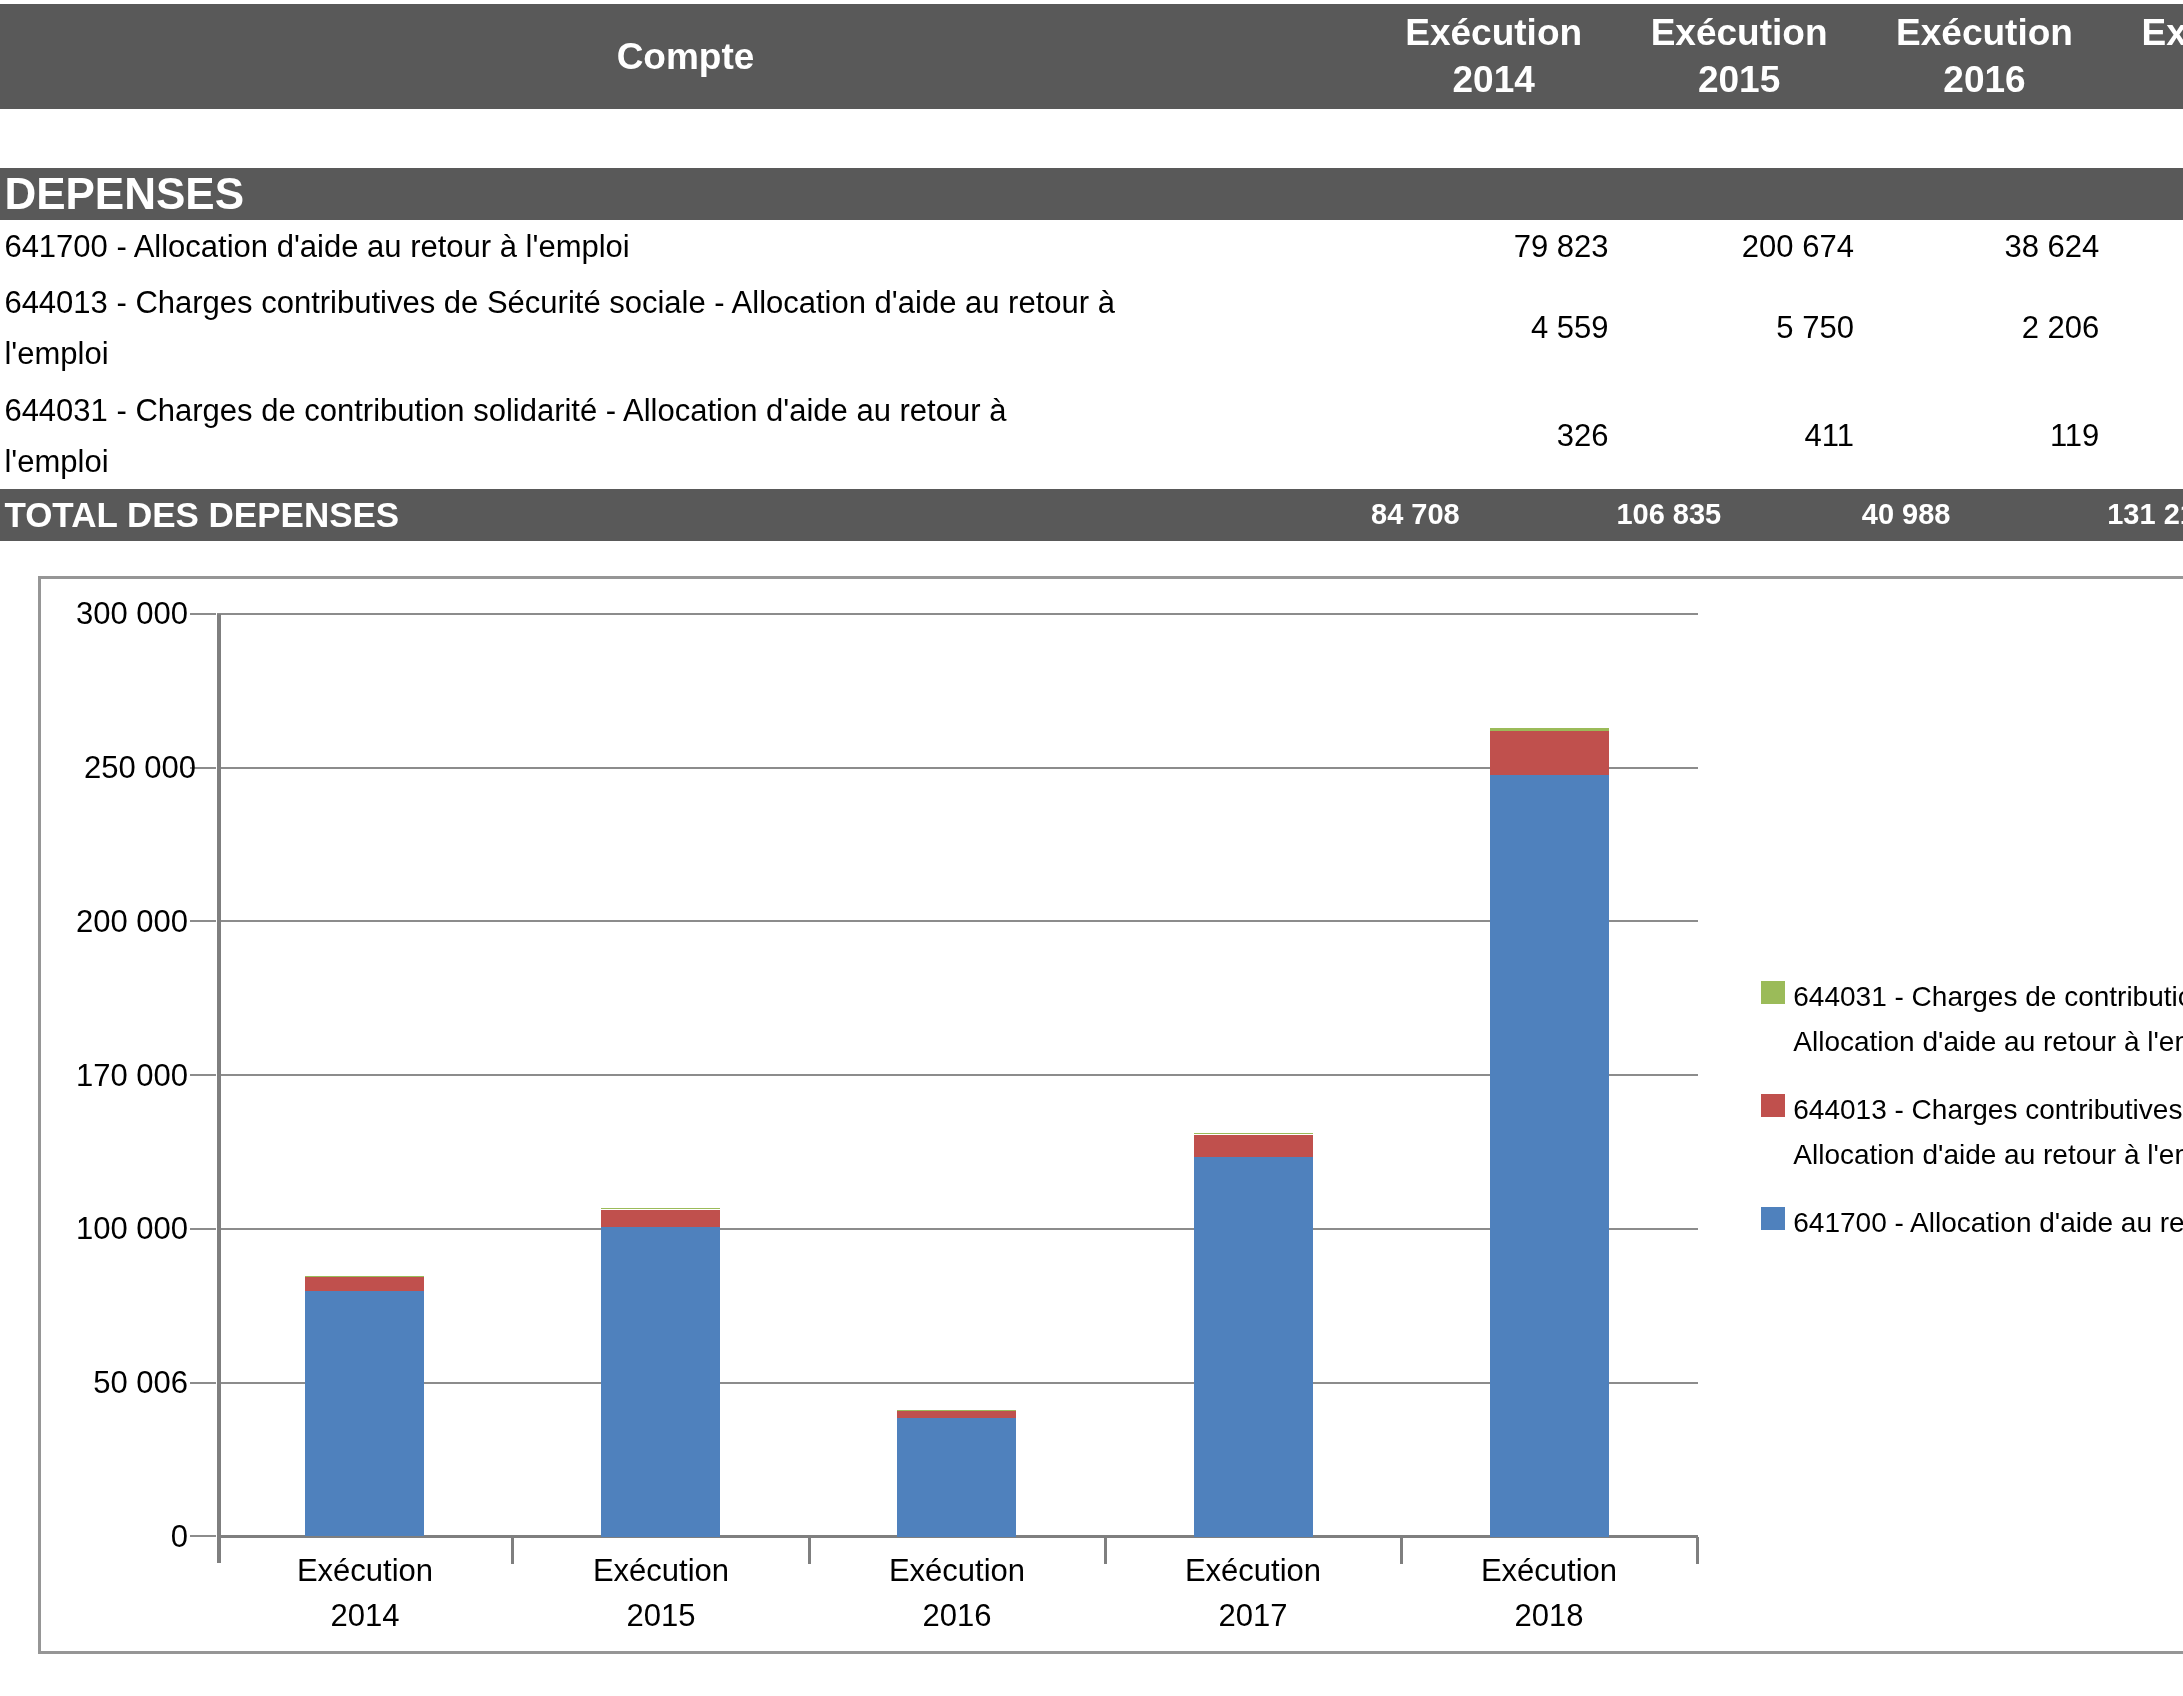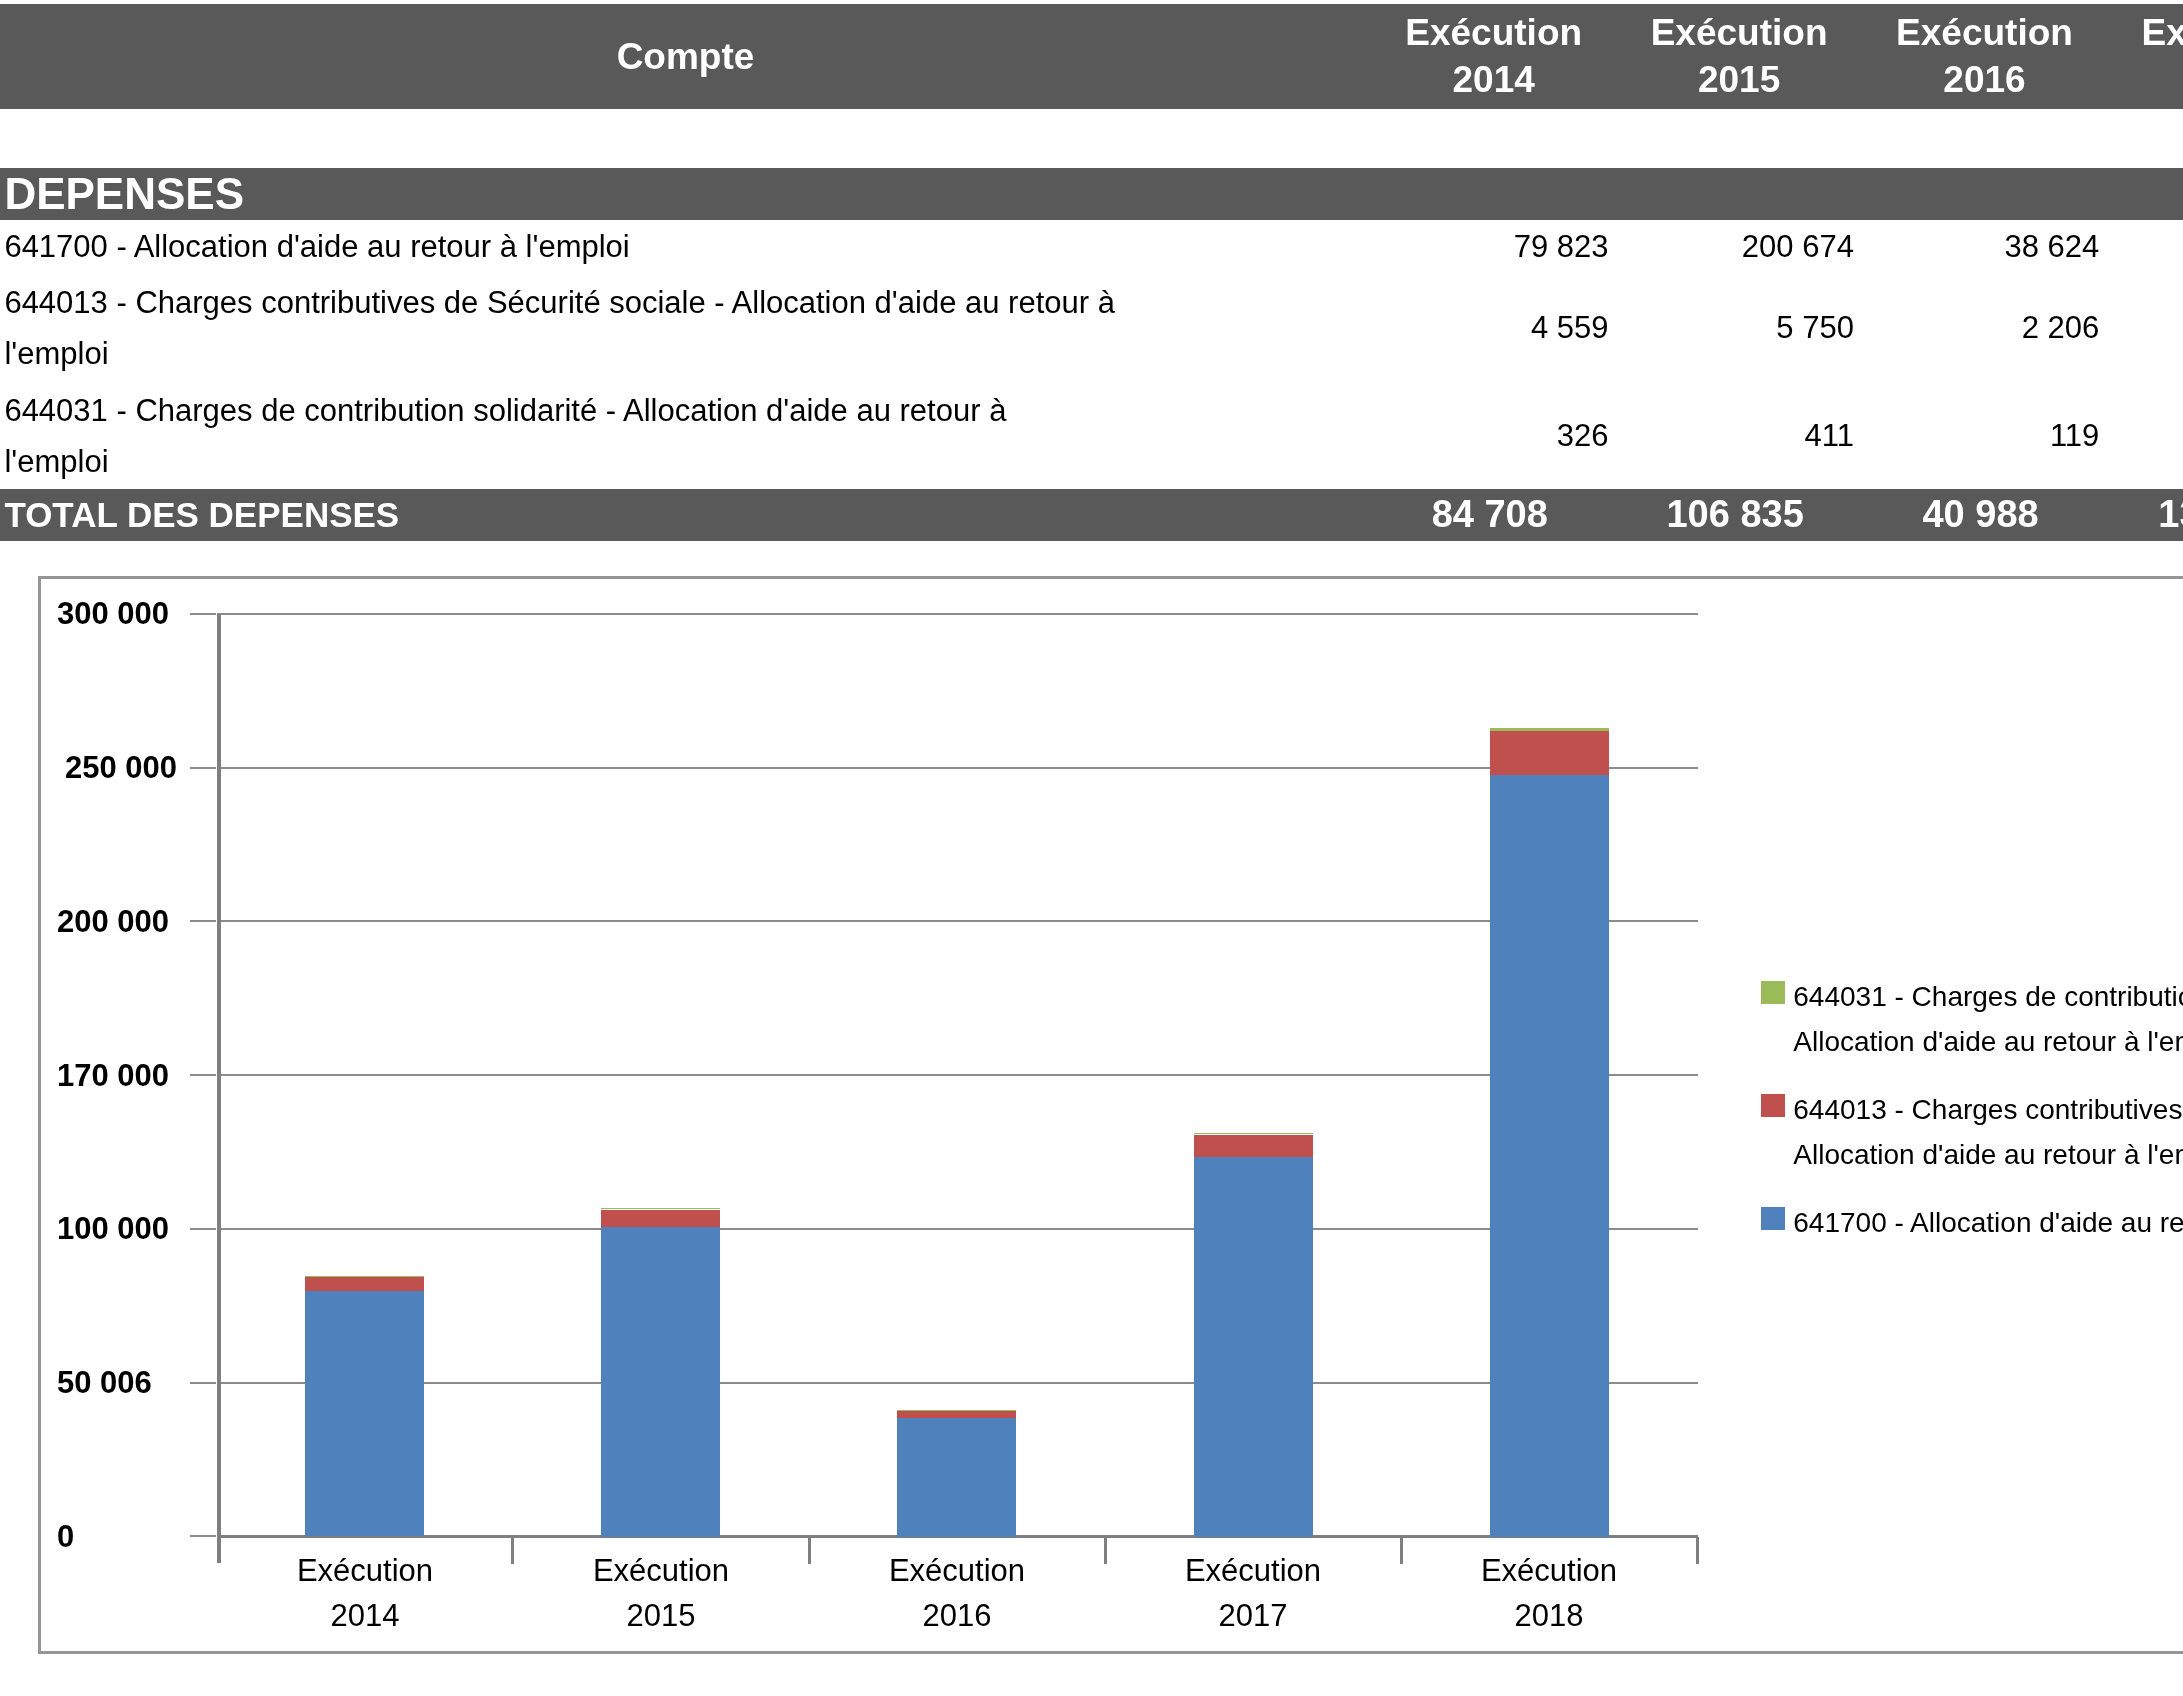--- a/index.html
+++ b/index.html
@@ -16,30 +16,30 @@
     display:flex;align-items:center;padding-left:4.4px;box-sizing:border-box;width:2598px;}
   .row{align-items:center;}
   .row .label{padding-left:4.4px;font-size:31px;line-height:51px;color:#000;
     white-space:pre-line;align-self:center;}
   .row .val{font-size:31px;text-align:right;padding-right:7.9px;color:#000;align-self:center;}
   .r1{height:54px;}
   .r2{height:109px;}
   .r3{height:106px;}
   .trow{background:#595959;color:#fff;height:52px;}
   .trow .label{font-weight:bold;font-size:35px;padding-left:4.4px;align-self:center;}
-  .trow .val{font-weight:bold;font-size:38px;text-align:center;padding-right:7.9px;align-self:center;}
+  .trow .val{font-weight:bold;font-size:29px;text-align:left;padding-right:7.9px;align-self:center;}
   
   .chart{position:relative;margin:35px 0 0 38px;width:2537px;height:1072px;
     border:3.5px solid #969696;background:#fff;}
   .gridline{position:absolute;background:#8C8C8C;height:2.6px;}
   .ytick{position:absolute;background:#8C8C8C;height:2.6px;width:26px;}
   .xtick{position:absolute;background:#7F7F7F;width:2.6px;height:27px;}
   .yaxis{position:absolute;background:#7F7F7F;width:3.5px;}
   .xaxis{position:absolute;background:#7F7F7F;height:3.5px;}
-  .ylab{position:absolute;font-size:31px;line-height:45px;height:45px;color:#000;font-weight:bold;}
+  .ylab{position:absolute;font-size:31px;line-height:45px;height:45px;text-align:right;color:#000;}
   .xlab{position:absolute;font-size:31px;line-height:45px;text-align:center;color:#000;white-space:pre-line;}
   .barseg{position:absolute;}
   .legend{position:absolute;left:1720px;top:395px;width:812px;}
   .lentry{display:flex;margin-bottom:23px;}
   .lsw{flex:none;width:23.6px;height:23.6px;margin:7px 8.7px 0 0;}
   .ltx{font-size:28px;line-height:45px;color:#000;white-space:pre-line;}
 </style>
 </head>
 <body>
 

